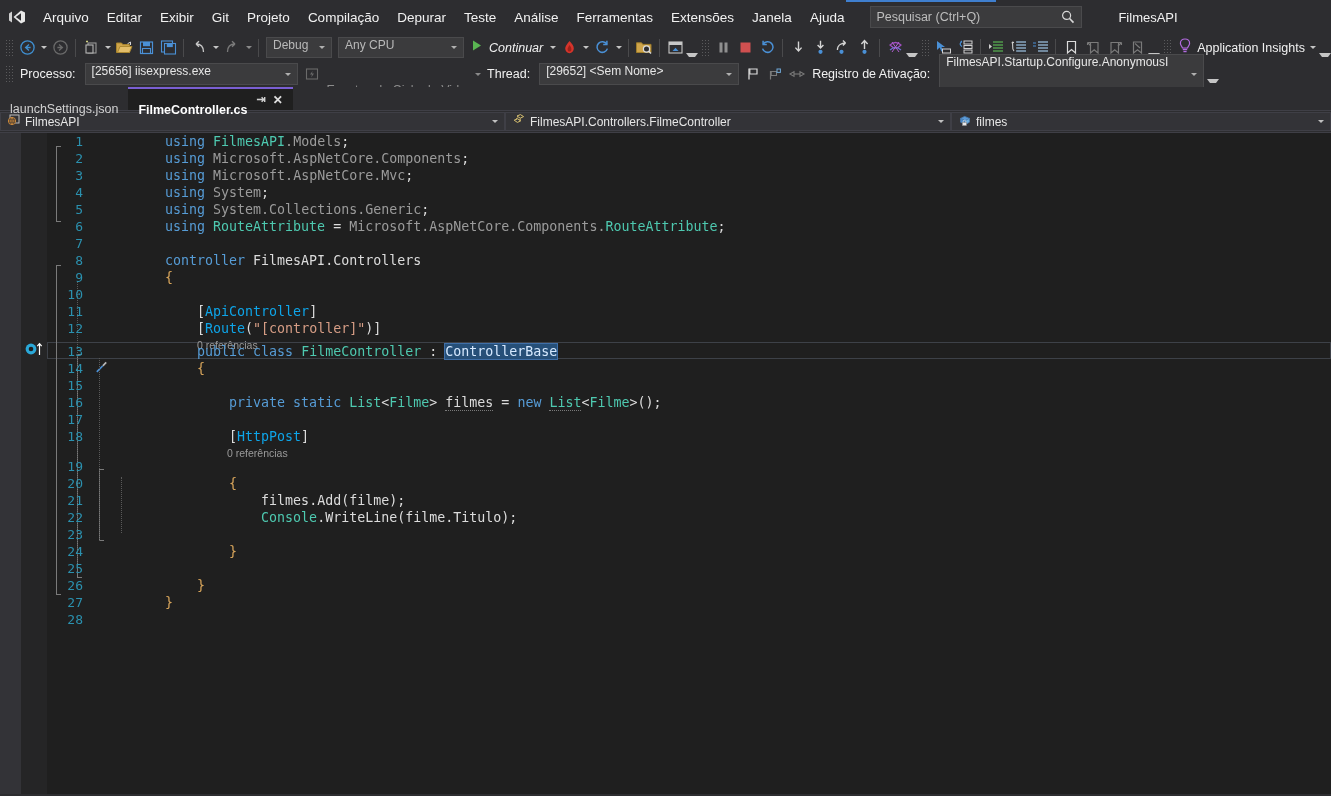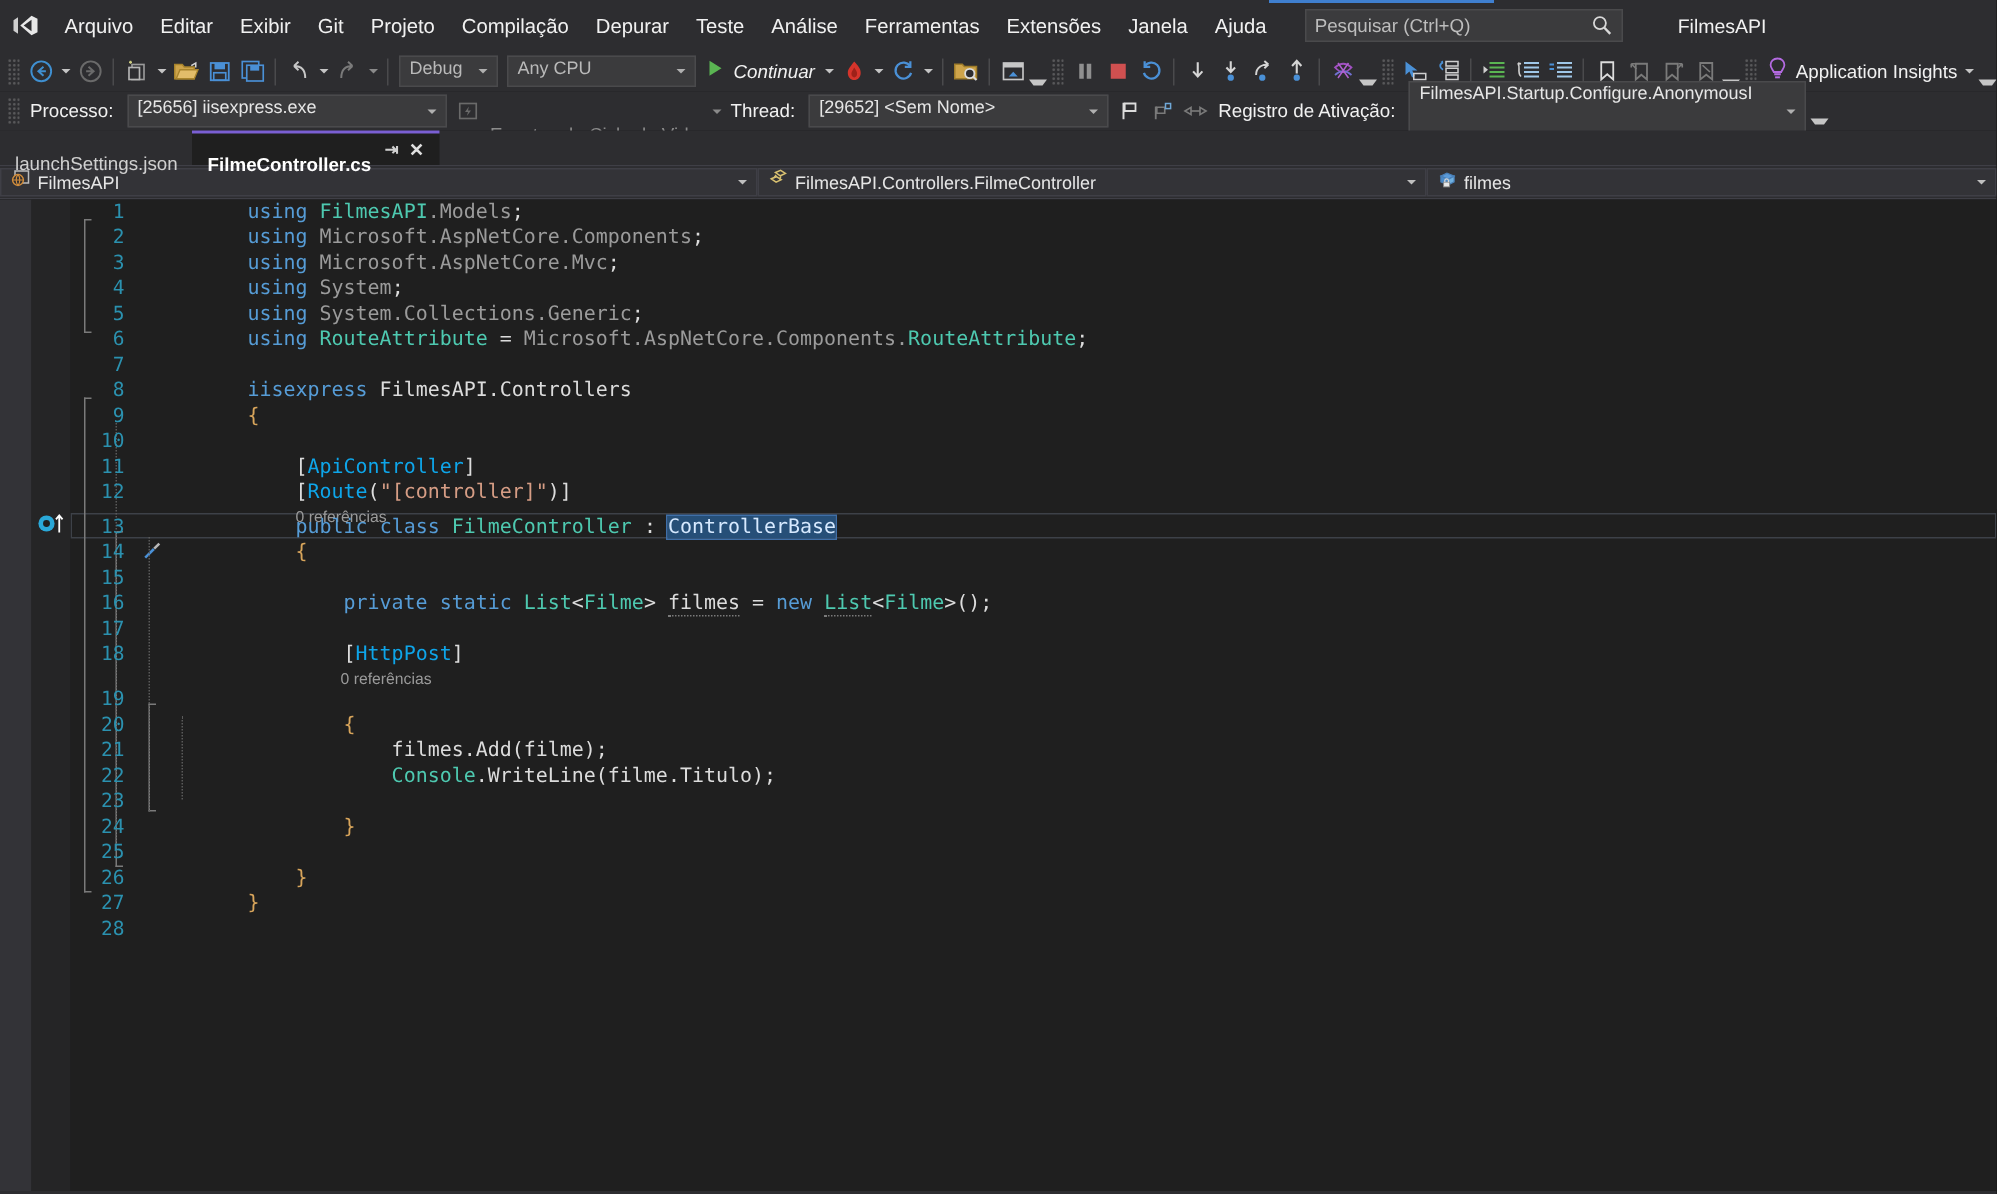--- a/index.html
+++ b/index.html
@@ -670,21 +670,21 @@
         <div class="ln-row" style="top:85px; position:absolute; width:100%;">
           <span class="lnum">6</span>
           <span><span class="kw">using</span> <span class="typ">RouteAttribute</span> <span class="pun">=</span> <span class="ns">Microsoft</span><span class="ns">.</span><span class="ns">AspNetCore</span><span class="ns">.</span><span class="ns">Components</span><span class="ns">.</span><span class="typ">RouteAttribute</span><span class="pun">;</span></span>
         </div>
         <div class="ln-row" style="top:102px; position:absolute; width:100%;">
           <span class="lnum">7</span>
           <span></span>
         </div>
         <div class="ln-row" style="top:119px; position:absolute; width:100%;">
           <span class="lnum">8</span>
-          <span><span class="kw">iisexpress</span> <span class="id">FilmesAPI</span><span class="pun">.</span><span class="id">Controllers</span></span>
+          <span><span class="kw">controller</span> <span class="id">FilmesAPI</span><span class="pun">.</span><span class="id">Controllers</span></span>
         </div>
         <div class="ln-row" style="top:136px; position:absolute; width:100%;">
           <span class="lnum">9</span>
           <span><span class="brc">{</span></span>
         </div>
         <div class="ln-row" style="top:153px; position:absolute; width:100%;">
           <span class="lnum">10</span>
           <span></span>
         </div>
         <div class="ln-row" style="top:170px; position:absolute; width:100%;">

